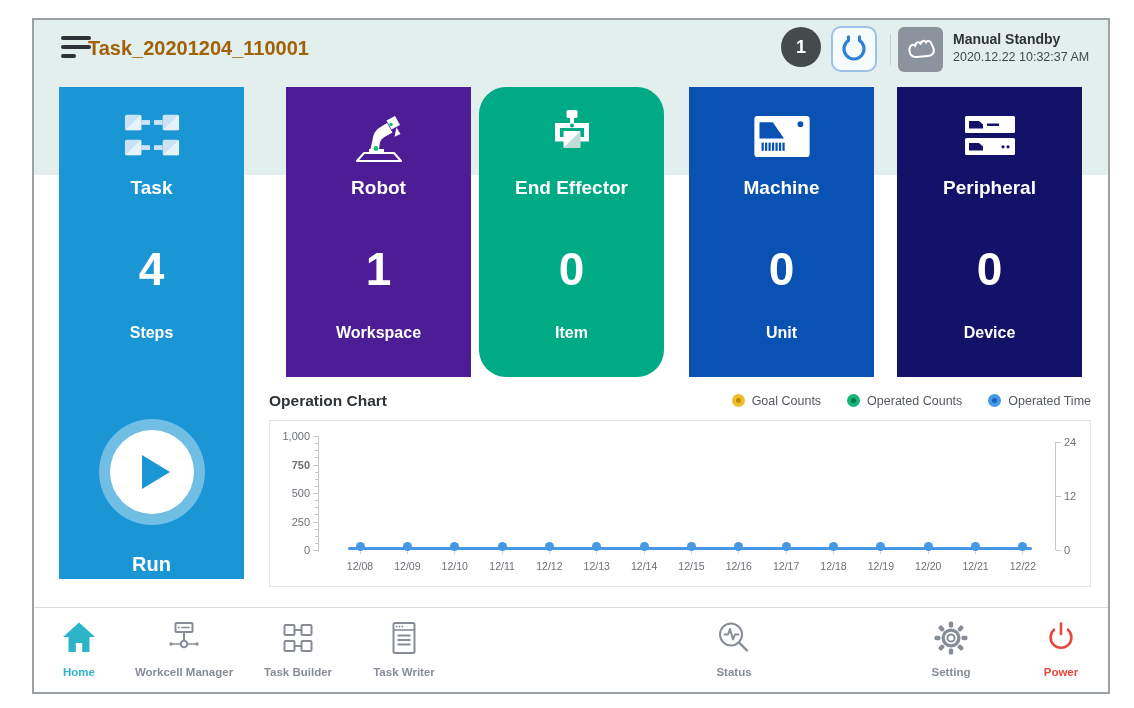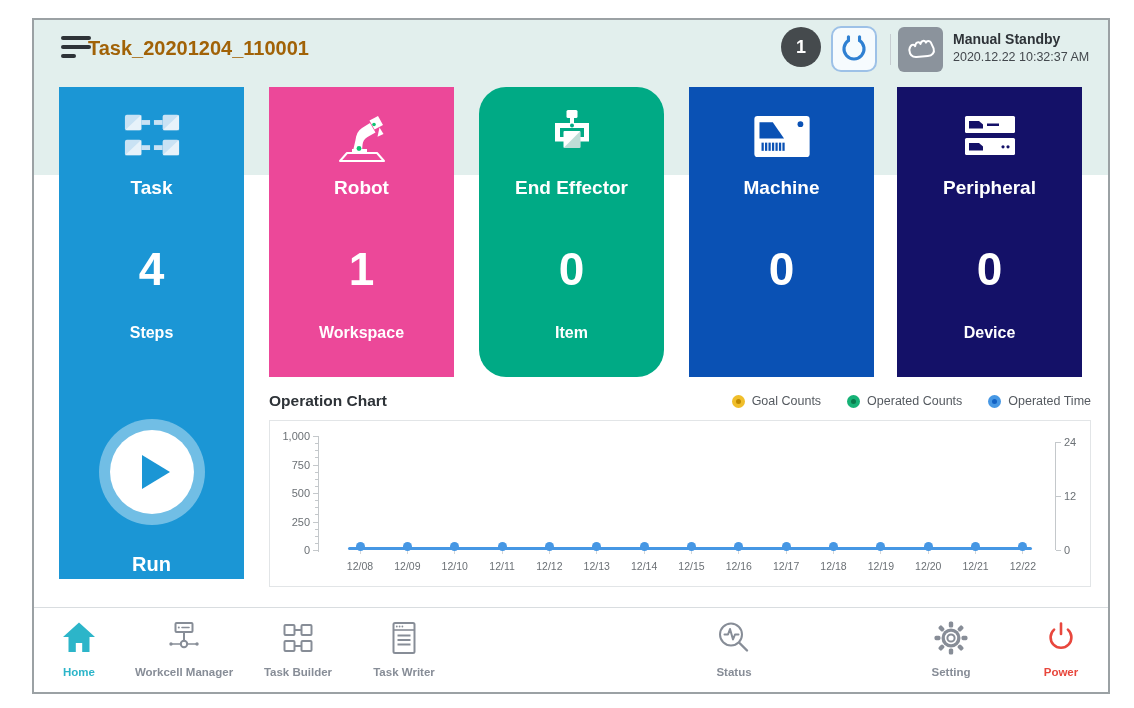--- a/index.html
+++ b/index.html
@@ -34,21 +34,21 @@
   #card-peripheral { left:863px; }
 
   .run-wrap { position:absolute; left:50%; top:332px; transform:translateX(-50%); width:106px; height:106px; border-radius:50%; background:rgba(255,255,255,0.38); display:flex; align-items:center; justify-content:center; cursor:pointer; }
   .run-circle { width:84px; height:84px; border-radius:50%; background:#ffffff; display:flex; align-items:center; justify-content:center; }
   .run-play { width:0; height:0; border-top:17px solid transparent; border-bottom:17px solid transparent; border-left:28px solid #1b96d5; margin-left:8px; }
   .run-label { position:absolute; top:466px; left:0; width:100%; text-align:center; font-size:20px; font-weight:700; color:#fff; }
 
   
   .chart-title { position:absolute; left:235px; top:372px; font-size:15.5px; font-weight:700; color:#2e3338; }
   .legend { position:absolute; top:374px; right:17px; display:flex; gap:26px; align-items:center; }
-  .legend .li { display:flex; align-items:flex-end; gap:7px; cursor:pointer; }
+  .legend .li { display:flex; align-items:flex-start; gap:7px; cursor:pointer; }
   .legend .dot { width:13px; height:13px; border-radius:50%; position:relative; }
   .legend .dot i { position:absolute; left:4px; top:4px; width:5px; height:5px; border-radius:50%; }
   .legend .li span.lbl { font-size:12.5px; color:#555a60; }
   .chart-box { position:absolute; left:235px; top:400px; width:822px; height:167px; background:#fff; border:1px solid #e2e5e7; }
   .chart-box .tick { position:absolute; height:1px; background:#c4c8cb; }
   .chart-box .axis { position:absolute; width:1px; background:#c4c8cb; }
   .chart-box .ylab { position:absolute; width:38px; text-align:right; font-size:11px; color:#6b7075; }
   .chart-box .ylab-r { position:absolute; font-size:11px; color:#6b7075; }
   .chart-box .xtick { position:absolute; width:1px; background:#d3d6d9; }
   .chart-box .dline { position:absolute; height:3px; border-radius:2px; }
@@ -130,21 +130,21 @@
     <div class="c-value">4</div>
     <div class="c-unit">Steps</div>
     <div class="run-wrap">
       <div class="run-circle">
           <div class="run-play"></div>
         </div>
     </div>
     <div class="run-label">Run</div>
   </div>
 
-  <div class="card" id="card-robot" style="background: #ec4899; --card: #0ec472;">
+  <div class="card" id="card-robot" style="background: #4c1d95; margin-left: 17px; --card: #0ec472;">
     <div class="c-icon">
       <svg width="56" height="56" viewBox="0 0 56 56">
         <polygon points="13,45 43,45 50,53 6,53" fill="none" stroke="#fff" stroke-width="2" stroke-linejoin="round"></polygon>
         <rect x="18" y="41" width="15" height="5" fill="#fff"></rect>
         <path fill="#fff" d="M19 43 L28 43 L28.5 37 C28.8 33.5 30.5 30.8 33.5 29 L41.5 24.5 L36 15 L28 20 C24 22.6 22 27 21.5 32 Z"></path>
         <path fill="#fff" d="M35.5 12.5 L44 8 L49 17 L40.5 21.5 Z"></path>
         <path fill="#fff" d="M45.5 19.5 L49.5 26 L43.5 28.8 Z"></path>
         <circle cx="25" cy="40.5" r="2.4" fill="var(--card)"></circle>
         <circle cx="40" cy="16.5" r="1.8" fill="var(--card)"></circle>
       </svg>
@@ -188,20 +188,21 @@
             <rect x="18.2" y="27" width="2.2" height="8"></rect>
           <rect x="21.6" y="27" width="2.2" height="8"></rect>
             <rect x="25" y="27" width="2.2" height="8"></rect>
           <rect x="28.4" y="27" width="2.2" height="8"></rect>
         </g>
         <circle cx="46" cy="9" r="2.8" fill="var(--card)"></circle>
       </svg>
     </div>
     <div class="c-label">Machine</div>
     <div class="c-value">0</div>
+    <div class="c-unit">Unit</div>
   </div>
 
   <div class="card" id="card-peripheral" style="background: rgb(20, 17, 104); --card: #141168;">
     <div class="c-icon">
       <svg width="56" height="46" viewBox="0 0 56 46">
         <rect x="3" y="3" width="50" height="17" rx="1.5" fill="#fff"></rect>
         <rect x="3" y="25" width="50" height="17" rx="1.5" fill="#fff"></rect>
         <g fill="var(--card)">
           <polygon points="7,8 17,8 21,11.5 21,15.5 7,15.5"></polygon>
           <rect x="25" y="10.5" width="12" height="2.5"></rect>
@@ -232,21 +233,21 @@
     </div>
     <div class="li">
       <span class="dot" style="background: rgb(70, 151, 228);">
           <i style="background: rgb(18, 97, 196);"></i>
         </span>
       <span class="lbl">Operated Time</span>
     </div>
   </div>
   <div class="chart-box" id="chart-box">
       <div class="ylab" style="left: 2px; top: 9px;">1,000</div>
-      <div class="ylab" style="left: 2px; top: 37.5px;">750</div>
+      <div class="ylab" style="left: 2px; top: 37.5px; font-weight: bold;">750</div>
       <div class="ylab" style="left: 2px; top: 66px;">500</div>
       <div class="ylab" style="left: 2px; top: 94.5px;">250</div>
       <div class="ylab" style="left: 2px; top: 123px;">0</div>
       <div class="axis" style="left: 48px; top: 15px; height: 116px;"></div>
       <div class="tick" style="left: 43px; width: 5px; top: 15px;"></div>
       <div class="tick" style="left: 45px; width: 3px; top: 22.125px;"></div>
       <div class="tick" style="left: 45px; width: 3px; top: 29.25px;"></div>
       <div class="tick" style="left: 45px; width: 3px; top: 36.375px;"></div>
       <div class="tick" style="left: 43px; width: 5px; top: 43.5px;"></div>
       <div class="tick" style="left: 45px; width: 3px; top: 50.625px;"></div>

